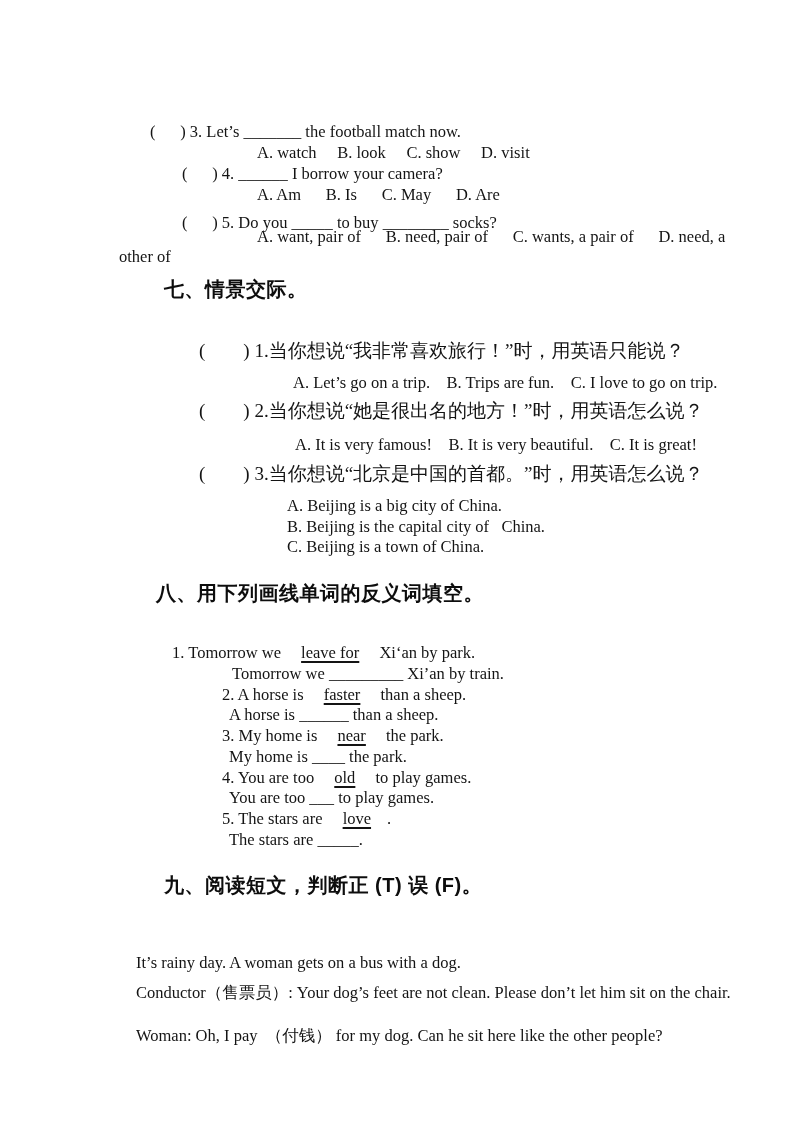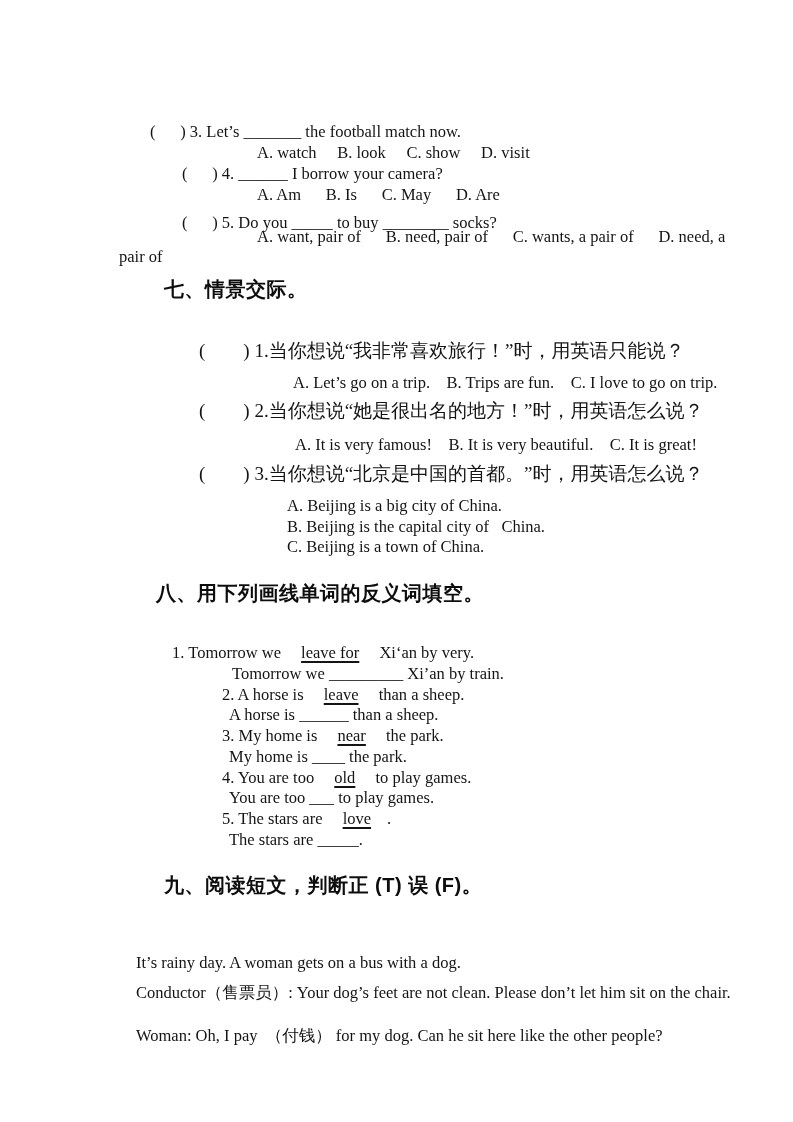--- a/index.html
+++ b/index.html
@@ -44,41 +44,41 @@
 <div class="page">
 
   <div class="line" style="left:126px; top:97px">(      ) 3. Let’s _______ the football match now.</div>
   <div class="line" style="left:233px; top:118px">A. watch     B. look     C. show     D. visit</div>
 
   <div class="line" style="left:158px; top:139px">(      ) 4. ______ I borrow your camera?</div>
   <div class="line" style="left:233px; top:160px">A. Am      B. Is      C. May      D. Are</div>
 
   <div class="line" style="left:158px; top:188px">(      ) 5. Do you _____ to buy ________ socks?</div>
   <div class="line" style="left:233px; top:202px">A. want, pair of      B. need, pair of      C. wants, a pair of      D. need, a</div>
-  <div class="line" style="left:95px; top:222px">pair of</div>
+  <div class="line" style="left:95px; top:222px">other of</div>
 
   <div class="heading" style="left:103px; top:253px">七、情景交际。</div>
 
   <div class="line cn" style="left:175px; top:316px">(        ) 1.当你想说“我非常喜欢旅行！”时，用英语只能说？</div>
   <div class="line" style="left:269px; top:348px">A. Let’s go on a trip.    B. Trips are fun.    C. I love to go on trip.</div>
 
   <div class="line cn" style="left:175px; top:376px">(        ) 2.当你想说“她是很出名的地方！”时，用英语怎么说？</div>
   <div class="line" style="left:271px; top:410px">A. It is very famous!    B. It is very beautiful.    C. It is great!</div>
 
   <div class="line cn" style="left:175px; top:439px">(        ) 3.当你想说“北京是中国的首都。”时，用英语怎么说？</div>
   <div class="line" style="left:263px; top:471px">A. Beijing is a big city of China.</div>
   <div class="line" style="left:263px; top:492px">B. Beijing is the capital city of   China.</div>
   <div class="line" style="left:263px; top:512px">C. Beijing is a town of China.</div>
 
   <div class="heading" style="left:95px; top:557px">八、用下列画线单词的反义词填空。</div>
 
-  <div class="line" style="left:140px; top:618px"><span>1. Tomorrow we </span><span class="ul">leave for</span><span> Xi‘an by very.</span></div>
+  <div class="line" style="left:140px; top:618px"><span>1. Tomorrow we </span><span class="ul">leave for</span><span> Xi‘an by park.</span></div>
   <div class="line" style="left:208px; top:639px">Tomorrow we _________ Xi’an by train.</div>
 
-  <div class="line" style="left:190px; top:660px"><span>2. A horse is </span><span class="ul">leave</span><span> than a sheep.</span></div>
+  <div class="line" style="left:190px; top:660px"><span>2. A horse is </span><span class="ul">faster</span><span> than a sheep.</span></div>
   <div class="line" style="left:205px; top:680px">A horse is ______ than a sheep.</div>
 
   <div class="line" style="left:190px; top:701px"><span>3. My home is </span><span class="ul">near</span><span> the park.</span></div>
   <div class="line" style="left:205px; top:722px">My home is ____ the park.</div>
 
   <div class="line" style="left:190px; top:743px"><span>4. You are too </span><span class="ul">old</span><span> to play games.</span></div>
   <div class="line" style="left:205px; top:763px">You are too ___ to play games.</div>
 
   <div class="line" style="left:190px; top:784px"><span>5. The stars are </span><span class="ul">love</span><span>.</span></div>
   <div class="line" style="left:205px; top:805px">The stars are _____.</div>

